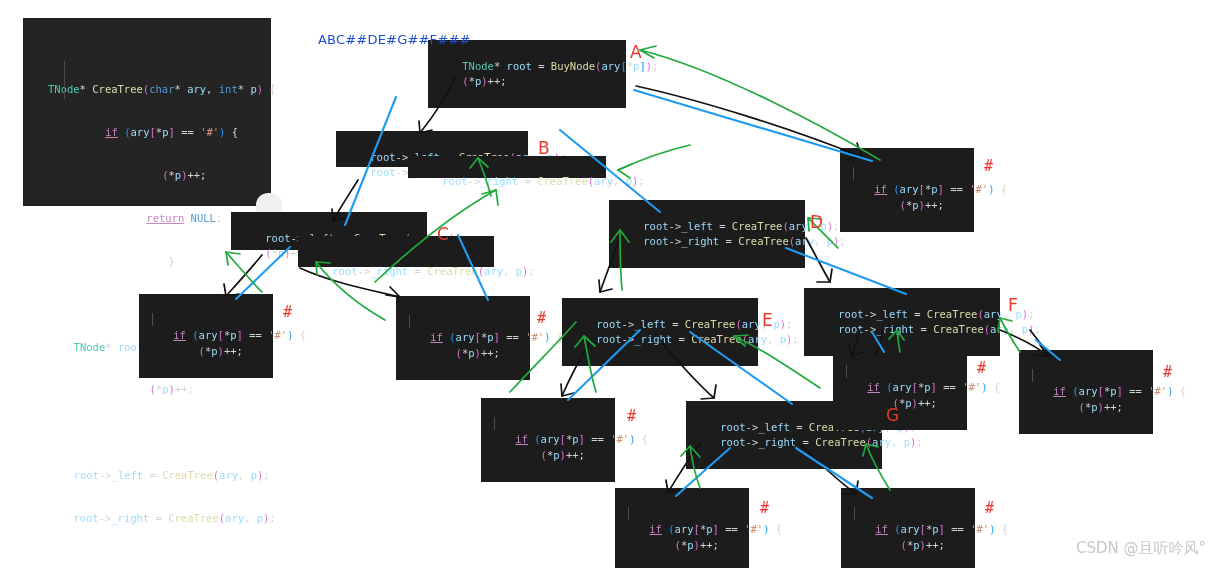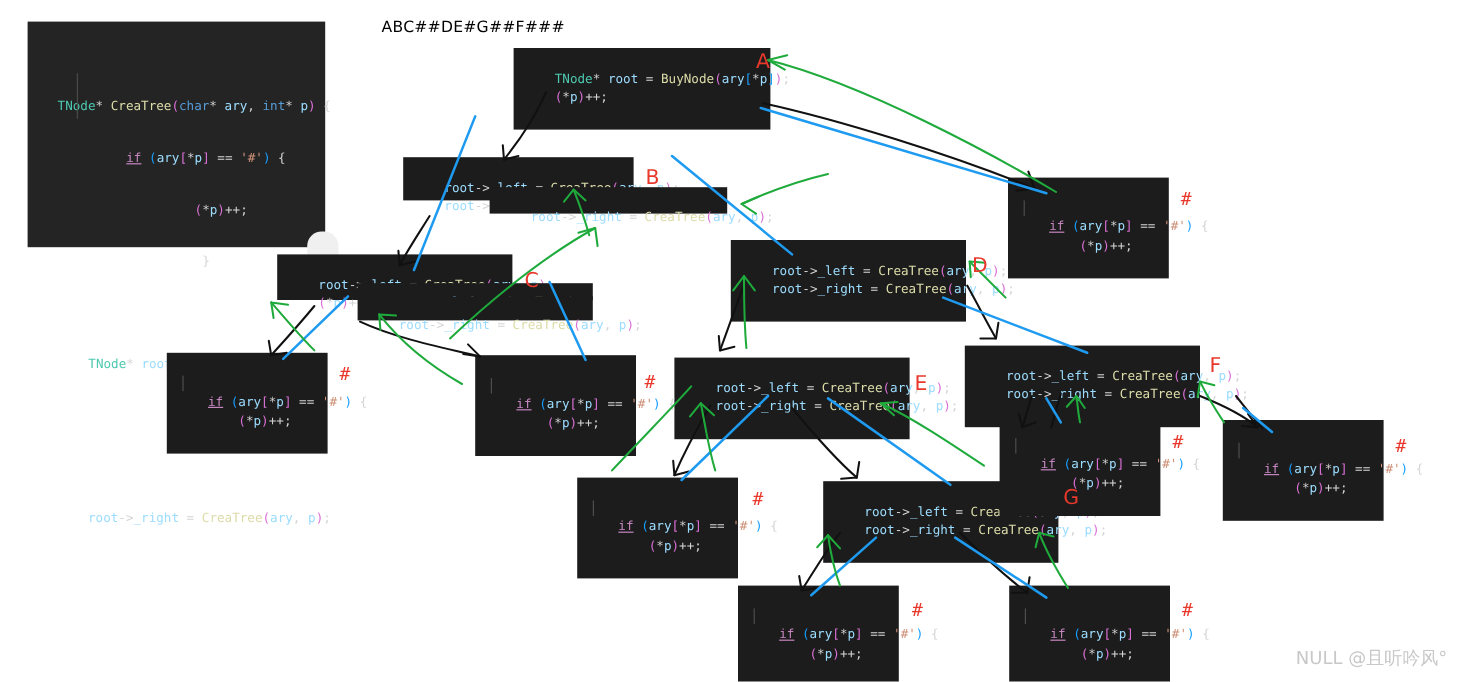--- a/index.html
+++ b/index.html
@@ -92,22 +92,22 @@
     position: absolute;
     color: #e8392c;
     font-family: "DejaVu Sans Mono", monospace;
     font-size: 15px;
     z-index: 9;
   }
 
   
   #seq-title {
     position: absolute;
-    left: 318px; top: 16px;
-    color: #000000;
+    left: 318px; top: 32px;
+    color: #1d4ed8;
     font-family: "DejaVu Sans", sans-serif;
     font-size: 13px;
     letter-spacing: .2px;
     z-index: 9;
   }
 
   
   #watermark {
     position: absolute;
     right: 12px; bottom: 10px;
@@ -135,25 +135,27 @@
 <div id="stage">
 
   <div id="seq-title">ABC##DE#G##F###</div>
 
   <div id="source-panel" class="codebox">
     <span class="guide"></span>
     <span class="caret"></span>
     <span class="ln"><span class="t-type">TNode</span><span class="t-op">*</span> <span class="t-fn">CreaTree</span><span class="t-paren1">(</span><span class="t-ctl">char</span><span class="t-op">*</span> <span class="t-var">ary</span><span class="t-punc">,</span> <span class="t-ctl">int</span><span class="t-op">*</span> <span class="t-var">p</span><span class="t-paren1">)</span> <span class="t-punc">{</span></span>
     <span class="ln">    <span class="t-kw">if</span> <span class="t-paren2">(</span><span class="t-var">ary</span><span class="t-paren1">[</span><span class="t-op">*</span><span class="t-var">p</span><span class="t-paren1">]</span> <span class="t-op">==</span> <span class="t-str">'#'</span><span class="t-paren2">)</span> <span class="t-punc">{</span></span>
     <span class="ln">        <span class="t-paren1">(</span><span class="t-op">*</span><span class="t-var">p</span><span class="t-paren1">)</span><span class="t-op">++</span><span class="t-punc">;</span></span>
+    <span class="ln">        <span class="t-kw">return</span> <span class="t-ctl">NULL</span><span class="t-punc">;</span></span>
     <span class="ln">    <span class="t-punc">}</span></span>
     <span class="ln"> </span>
     <span class="ln">    <span class="t-type">TNode</span><span class="t-op">*</span> <span class="t-var">root</span> <span class="t-op">=</span> <span class="t-fn">BuyNode</span><span class="t-paren1">(</span><span class="t-var">ary</span><span class="t-paren2">[</span><span class="t-op">*</span><span class="t-var">p</span><span class="t-paren2">]</span><span class="t-paren1">)</span><span class="t-punc">;</span></span>
     <span class="ln">    <span class="t-paren1">(</span><span class="t-op">*</span><span class="t-var">p</span><span class="t-paren1">)</span><span class="t-op">++</span><span class="t-punc">;</span></span>
     <span class="ln"> </span>
+    <span class="ln">    <span class="t-var">root</span><span class="t-op">-&gt;</span><span class="t-var">_left</span> <span class="t-op">=</span> <span class="t-fn">CreaTree</span><span class="t-paren1">(</span><span class="t-var">ary</span><span class="t-punc">,</span> <span class="t-var">p</span><span class="t-paren1">)</span><span class="t-punc">;</span></span>
     <span class="ln">    <span class="t-var">root</span><span class="t-op">-&gt;</span><span class="t-var">_right</span> <span class="t-op">=</span> <span class="t-fn">CreaTree</span><span class="t-paren1">(</span><span class="t-var">ary</span><span class="t-punc">,</span> <span class="t-var">p</span><span class="t-paren1">)</span><span class="t-punc">;</span></span>
     
   </div>
 
   <svg id="arrow-layer" viewBox="0 0 1218 568">
 
     <path class="ar-black" d="M455,77 C445,100 432,118 420,133"></path>
     <path class="ar-black" d="M420,133 l12,-3 M420,133 l-1,-12"></path>
 
     <path class="ar-black" d="M636,86 C700,100 790,128 862,157"></path>
@@ -251,21 +253,21 @@
 
     <path class="ar-black" d="M800,444 C820,464 840,482 856,494"></path>
     <path class="ar-black" d="M856,494 l-13,0 M856,494 l2,-13"></path>
     <path class="ar-blue" d="M796,448 L872,498"></path>
     <path class="ar-green" d="M890,490 C880,474 872,460 866,444"></path>
     <path class="ar-green" d="M866,444 l12,3 M866,444 l-3,12"></path>
 
     <path class="ar-green" d="M510,392 C540,360 560,340 576,322"></path>
   </svg>
 
-  <div class="node" id="node-a" style="left:428px; top:40px; width:214px;">
+  <div class="node" id="node-a" style="left:428px; top:40px; width:198px;">
     <span class="ln"><span class="t-type">TNode</span><span class="t-op">*</span> <span class="t-var">root</span> <span class="t-op">=</span> <span class="t-fn">BuyNode</span><span class="t-paren1">(</span><span class="t-var">ary</span><span class="t-paren2">[</span><span class="t-op">*</span><span class="t-var">p</span><span class="t-paren2">]</span><span class="t-paren1">)</span><span class="t-punc">;</span></span>
     <span class="ln"><span class="t-paren1">(</span><span class="t-op">*</span><span class="t-var">p</span><span class="t-paren1">)</span><span class="t-op">++</span><span class="t-punc">;</span></span>
   </div>
   <div class="letter" style="left:630px; top:42px;">A</div>
 
   <div class="node" id="node-b-back" style="left:336px; top:131px; width:192px; height:36px;">
     <span class="ln"><span class="t-var">root</span><span class="t-op">-&gt;</span><span class="t-var">_left</span> <span class="t-op">=</span> <span class="t-fn">CreaTree</span><span class="t-paren1">(</span><span class="t-var">ary</span><span class="t-punc">,</span> <span class="t-var">p</span><span class="t-paren1">)</span><span class="t-punc">;</span></span>
     <span class="ln"><span class="t-var">root</span><span class="t-op">-&gt;</span><span class="t-var">_right</span> <span class="t-op">=</span> <span class="t-fn">CreaTree</span><span class="t-paren1">(</span><span class="t-var">ary</span><span class="t-punc">,</span> <span class="t-var">p</span><span class="t-paren1">)</span><span class="t-punc">;</span></span>
   </div>
   <div class="node stacked" id="node-b-front" style="left:408px; top:156px; width:198px; height:22px; padding-top:2px;">
@@ -358,15 +360,15 @@
   </div>
   <div class="hashmark" style="left:760px; top:499px;">#</div>
 
   <div class="node ifnode" id="leaf-8" style="left:841px; top:488px; width:134px;">
     <span class="bar"></span>
     <span class="ln"><span class="t-kw">if</span> <span class="t-paren2">(</span><span class="t-var">ary</span><span class="t-paren1">[</span><span class="t-op">*</span><span class="t-var">p</span><span class="t-paren1">]</span> <span class="t-op">==</span> <span class="t-str">'#'</span><span class="t-paren2">)</span> <span class="t-punc">{</span></span>
     <span class="ln">    <span class="t-paren1">(</span><span class="t-op">*</span><span class="t-var">p</span><span class="t-paren1">)</span><span class="t-op">++</span><span class="t-punc">;</span></span>
   </div>
   <div class="hashmark" style="left:985px; top:499px;">#</div>
 
-  <div id="watermark">NULL @且听吟风°</div>
+  <div id="watermark">CSDN @且听吟风°</div>
 
 </div>
 
 </body></html>

